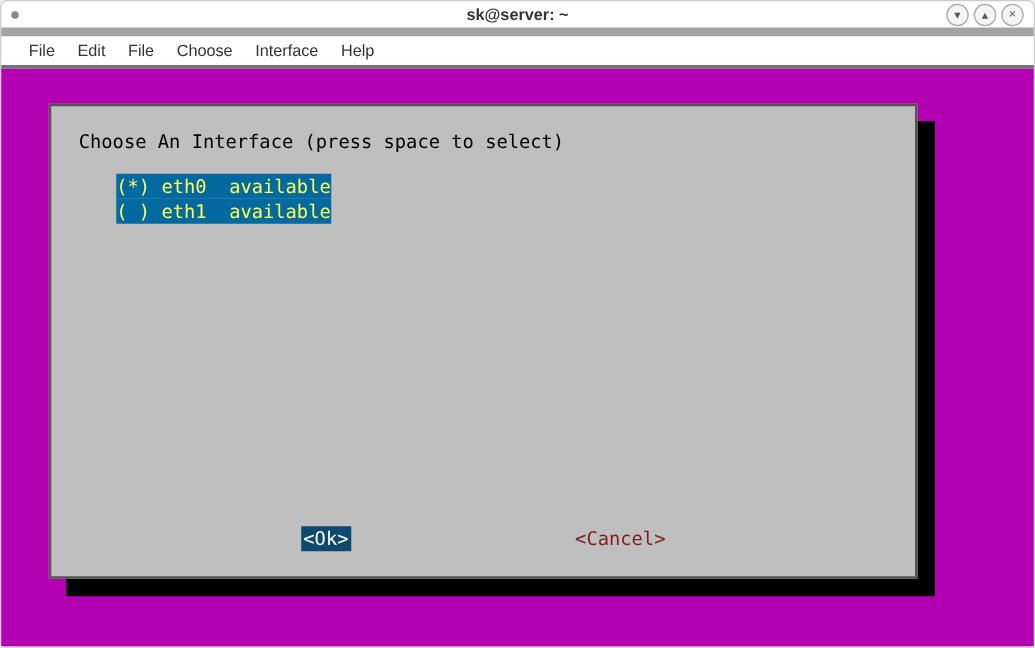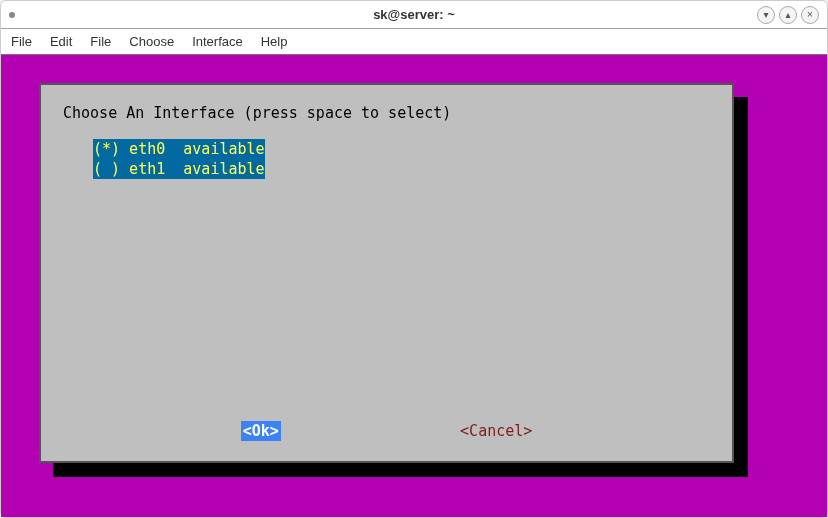--- a/index.html
+++ b/index.html
@@ -17,21 +17,21 @@
       border: 1px solid #ccc;
       border-radius: 6px;
       display: flex;
       flex-direction: column;
     }
     .titlebar {
       height: 28px;
       display: flex;
       align-items: center;
       padding: 0 8px;
-      border-bottom: 1px solid #a3a3a3;
+      border-bottom: 7px solid #a3a3a3;
       position: relative;
     }
     .titlebar-dot {
       width: 6px; height: 6px;
       border-radius: 50%;
       background: #888;
       margin-right: 6px;
     }
     .title-text {
       position: absolute;
@@ -56,25 +56,25 @@
       align-items: center;
       justify-content: center;
       font-size: 10px;
       color: #555;
       cursor: pointer;
     }
     .menubar {
       height: 26px;
       display: flex;
       align-items: center;
-      padding: 0 10px;
+      padding: 0 22px;
       gap: 18px;
       font-size: 13px;
       color: #333;
-      border-bottom: 1px solid #737373;
+      border-bottom: 3px solid #737373;
     }
     .menubar span { cursor: pointer; }
     .terminal {
       flex: 1;
       background: #b200b2;
       padding: 28px 38px 20px 38px;
       position: relative;
     }
     .dialog-wrap {
       position: relative;
@@ -113,25 +113,24 @@
     }
     .buttons-row {
       position: absolute;
       bottom: 20px;
       left: 0; right: 0;
       display: flex;
       justify-content: space-around;
       padding: 0 110px;
     }
     .ok-btn {
-      background: #3b82f6;
+      background: #0c4a6e;
       color: #fff;
       white-space: pre;
       padding: 0 2px;
-      font-weight: bold;
     }
     .cancel-btn {
       color: #7f1d1d;
       white-space: pre;
     }
   </style>
 </head>
 <body>
 
 <div class="window">

